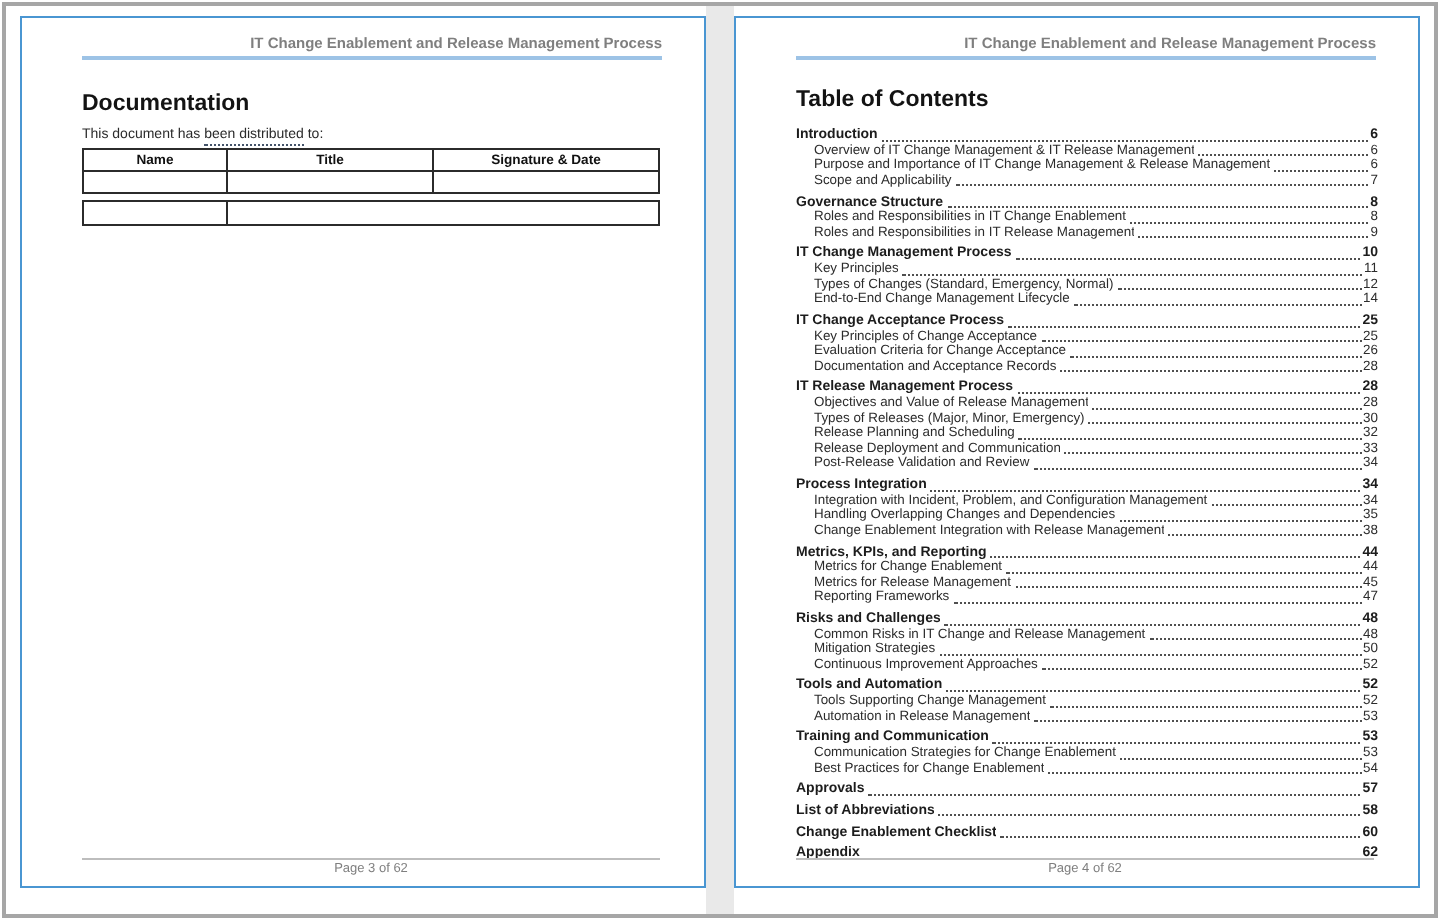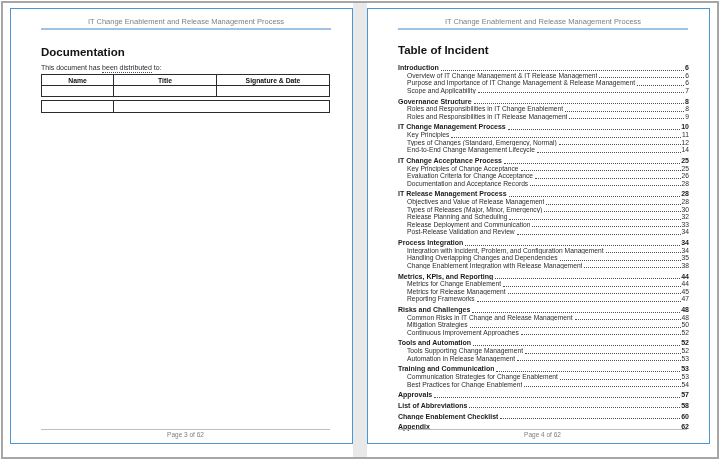--- a/index.html
+++ b/index.html
@@ -20,22 +20,22 @@
   }
   .page {
     position:absolute; top:8px; width:343px; height:436px;
     background:#ffffff; border:1.6px solid #4a96d2; z-index:1;
   }
   .page-left  { left:10px; }
   .page-right { left:367px; }
 
   .page-header { position:absolute; left:30px; right:21px; top:8px; }
   .header-title {
-    text-align:center; font-size:7.5px; line-height:9px; color:#7f7f7f;
-    white-space:nowrap; overflow:hidden;
+    text-align:right; font-size:7.5px; line-height:9px; color:#7f7f7f;
+    white-space:nowrap; overflow:hidden;font-weight:bold;
   }
   .header-rule { margin-top:2px; height:2px; background:#9dc3e6; }
 
   
   .dist-heading {
     position:absolute; left:30px; top:37px;
     font-size:11.5px; font-weight:bold; color:#131313;
   }
   .dist-intro {
     position:absolute; left:30px; top:55px;
@@ -128,21 +128,21 @@
     <div class="footer-text">Page 3 of 62</div>
   </div>
 </div>
 
 <div class="page page-right">
   <div class="page-header">
     <div class="header-title">IT Change Enablement and Release Management Process</div>
     <div class="header-rule"></div>
   </div>
 
-  <div class="toc-heading">Table of Incident</div>
+  <div class="toc-heading">Table of Contents</div>
 
   <div class="toc-list">
       <div class="toc-row l1">
         <span class="toc-label">Introduction</span>
         <span class="toc-dots"></span>
         <span class="toc-page">6</span>
       </div>
       <div class="toc-row l2">
         <span class="toc-label">Overview of IT Change Management &amp; IT Release Management</span>
         <span class="toc-dots"></span>

